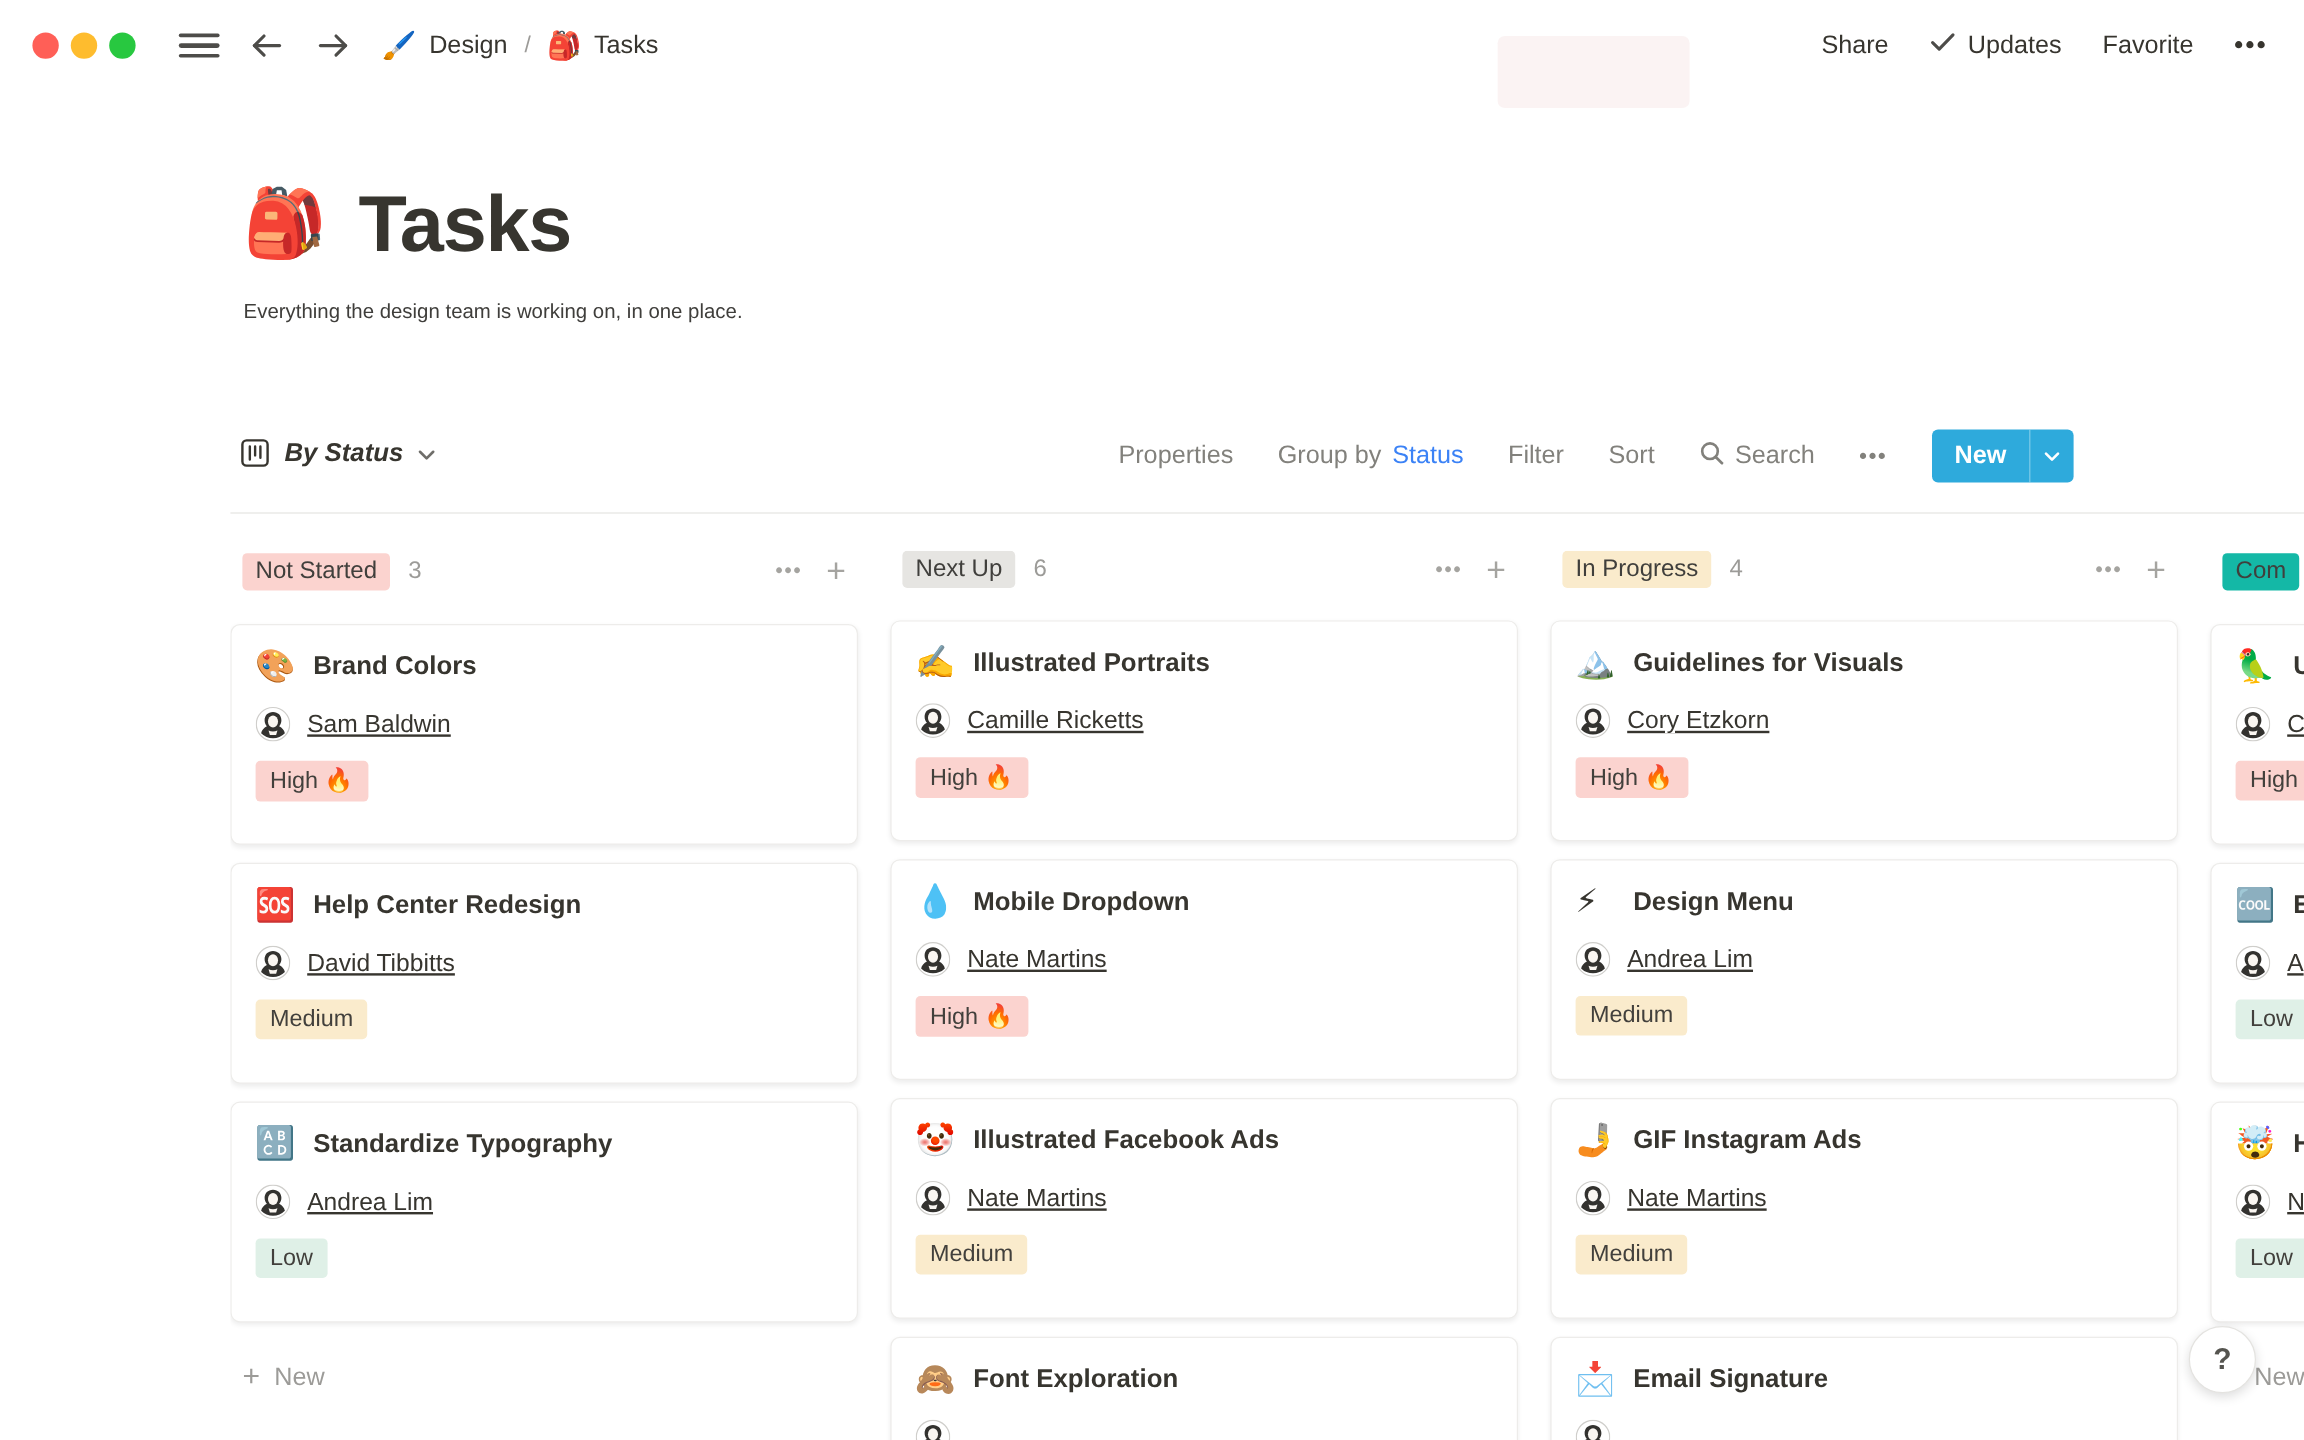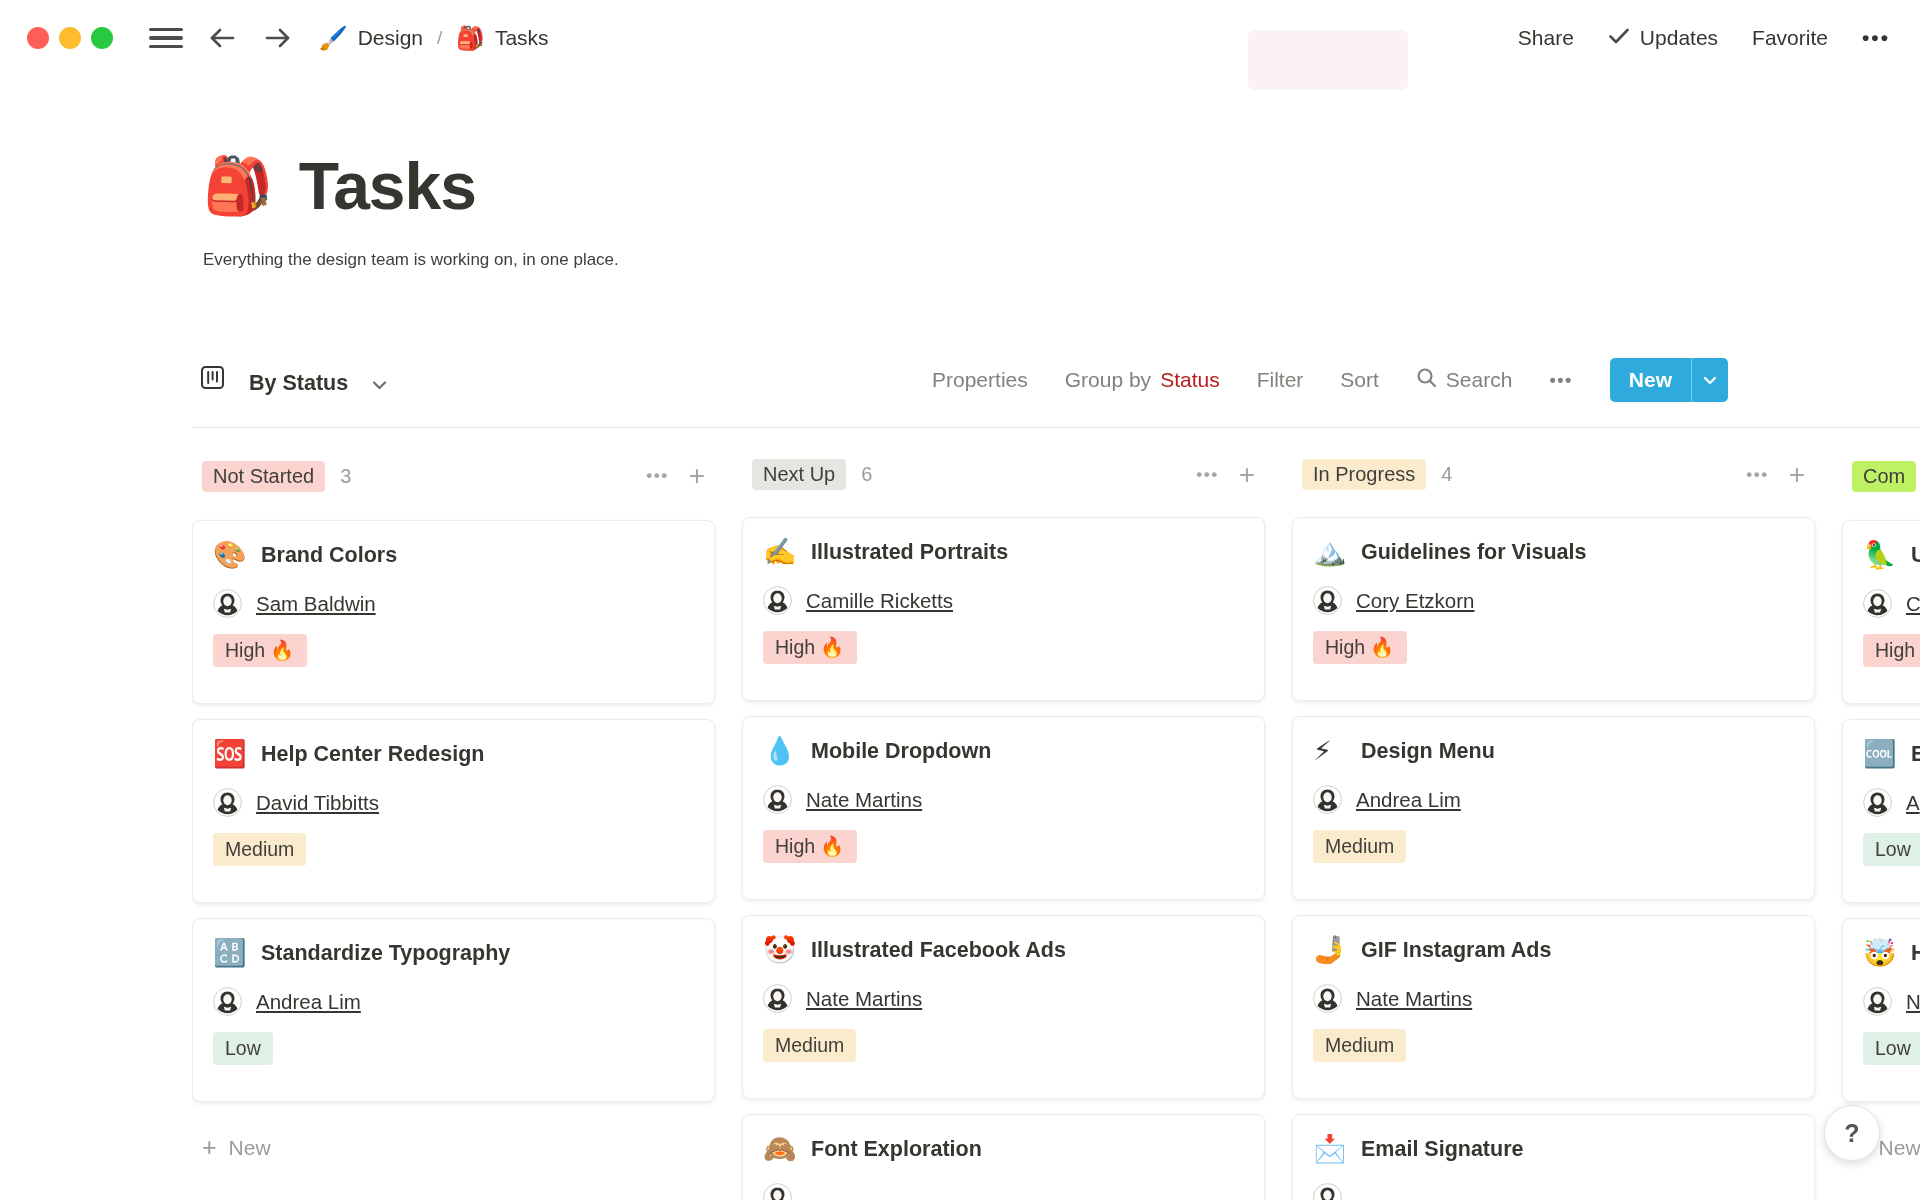--- a/index.html
+++ b/index.html
@@ -28,24 +28,24 @@
   
   .page-header { position:absolute; left:203px; top:148px; }
   .title-row { display:flex; align-items:center; gap:26px; }
   .page-emoji { font-size:56px; line-height:1; cursor:pointer; }
   .page-title { font-size:66px; font-weight:800; letter-spacing:-1px; color:#37352F; }
   .page-subtitle { margin-top:26px; font-size:17px; color:#3F3E3B; }
 
   
   .toolbar { position:absolute; left:200px; right:192px; top:356px; height:48px;
     display:flex; align-items:center; }
-  .view-switcher { display:flex; align-items:flex-end; gap:24px; font-size:21.5px; font-weight:600; cursor:pointer; }
+  .view-switcher { display:flex; align-items:flex-start; gap:12px; font-size:21.5px; font-weight:600; cursor:pointer;font-style:italic; }
   .tb-right { margin-left:auto; display:flex; align-items:center; gap:37px; font-size:21px; color:#82817C; }
   .tb-item { cursor:pointer; display:flex; align-items:center; gap:9px; white-space:nowrap; }
-  .groupby-value { color:#b91c1c; }
+  .groupby-value { color:#3b82f6; }
   .tb-more { letter-spacing:1.5px; font-weight:700; font-size:18px; }
   .new-button { display:flex; align-items:stretch; height:44px; border-radius:5px; overflow:hidden;
     color:#fff; cursor:pointer; }
   .new-main { display:flex; align-items:center; padding:0 19px; font-size:21px; font-weight:600; }
   .new-divider { width:1px; background:rgba(255,255,255,.38); }
   .new-chev { width:36px; display:flex; align-items:center; justify-content:center; }
   .toolbar-divider { position:absolute; left:192px; right:0; top:427px; height:1px; background:#E5E4E2; }
 
   
   .board { position:absolute; left:192px; top:459px; right:0; bottom:0;
@@ -430,21 +430,21 @@
                 <path d="M10.8 19.8c2.3 1.1 5.1 1.1 7.4 0l-1.1 3.6h-5.2z" fill="#faf6f1"></path>
               </svg>
             </span>
             <span class="assignee-name"></span>
           </div>
         </div>
       </div>
     </div>
     <div class="board-column">
       <div class="col-header">
-        <span class="col-badge" style="background: #bef264; text-align: center;">Com</span>
+        <span class="col-badge" style="background: #14b8a6; text-align: center;">Com</span>
         <span class="col-count"></span>
       </div>
       <div class="cards">
         <div class="card">
           <div class="card-title-row">
             <span class="card-emoji">🦜</span>
             <span class="card-title">U</span>
           </div>
           <div class="card-assignee">
             <span class="avatar">

